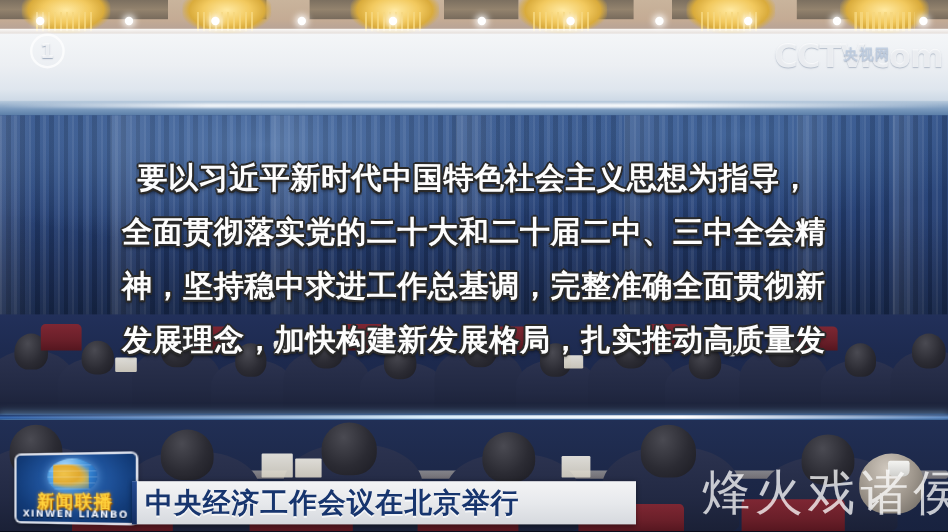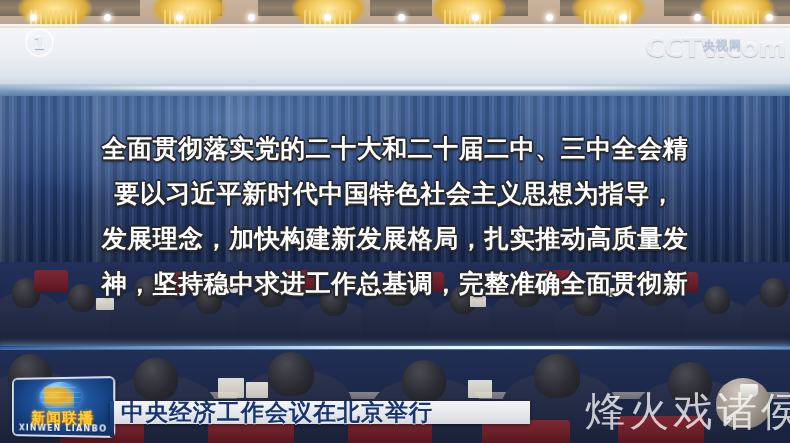--- a/index.html
+++ b/index.html
@@ -231,21 +231,21 @@
   }
   .xwlb-en{
     position:absolute;left:0;right:0;top:45px;text-align:center;
     font-size:8px;font-weight:bold;letter-spacing:1.2px;
     color:#f2f6ff;
     text-shadow:0 1px 1px rgba(0,0,0,.6);
   }
 
   
   .headline{
-    position:absolute;left:110px;top:401px;width:420px;height:23px;
+    position:absolute;left:110px;top:401px;width:420px;height:36px;
     background:linear-gradient(180deg,#f3f4f5 0%,#e7e9ec 50%,#d6d9de 100%);
     box-shadow:0 1px 4px rgba(0,0,0,.45);
     display:flex;align-items:center;text-align:right;
   }
   .headline-text{
     font-size:23px;font-weight:bold;letter-spacing:1px;
     color:#17356e;
     padding-left:11px;
     text-shadow:0 1px 0 rgba(255,255,255,.7);
     white-space:nowrap;
@@ -391,24 +391,24 @@
       <span class="cc-num">1</span>
     </div>
   </div>
 
   <div class="cctvcom">
     <span class="cn">央视网</span>
     <span class="big">CCTV.com</span>
   </div>
 
   <div class="subs">
+    <div class="subline">要以习近平新时代中国特色社会主义思想为指导，</div>
     <div class="subline">全面贯彻落实党的二十大和二十届二中、三中全会精</div>
-    <div class="subline">要以习近平新时代中国特色社会主义思想为指导，</div>
+    <div class="subline">神，坚持稳中求进工作总基调，完整准确全面贯彻新</div>
     <div class="subline">发展理念，加快构建新发展格局，扎实推动高质量发</div>
-    <div class="subline">神，坚持稳中求进工作总基调，完整准确全面贯彻新</div>
   </div>
 
   <div class="xwlb">
     <div class="globe"></div>
     <div class="xwlb-cn">新闻联播</div>
     <div class="xwlb-en">XINWEN LIANBO</div>
   </div>
 
   <div class="headline">
     <div class="headline-accent"></div>

